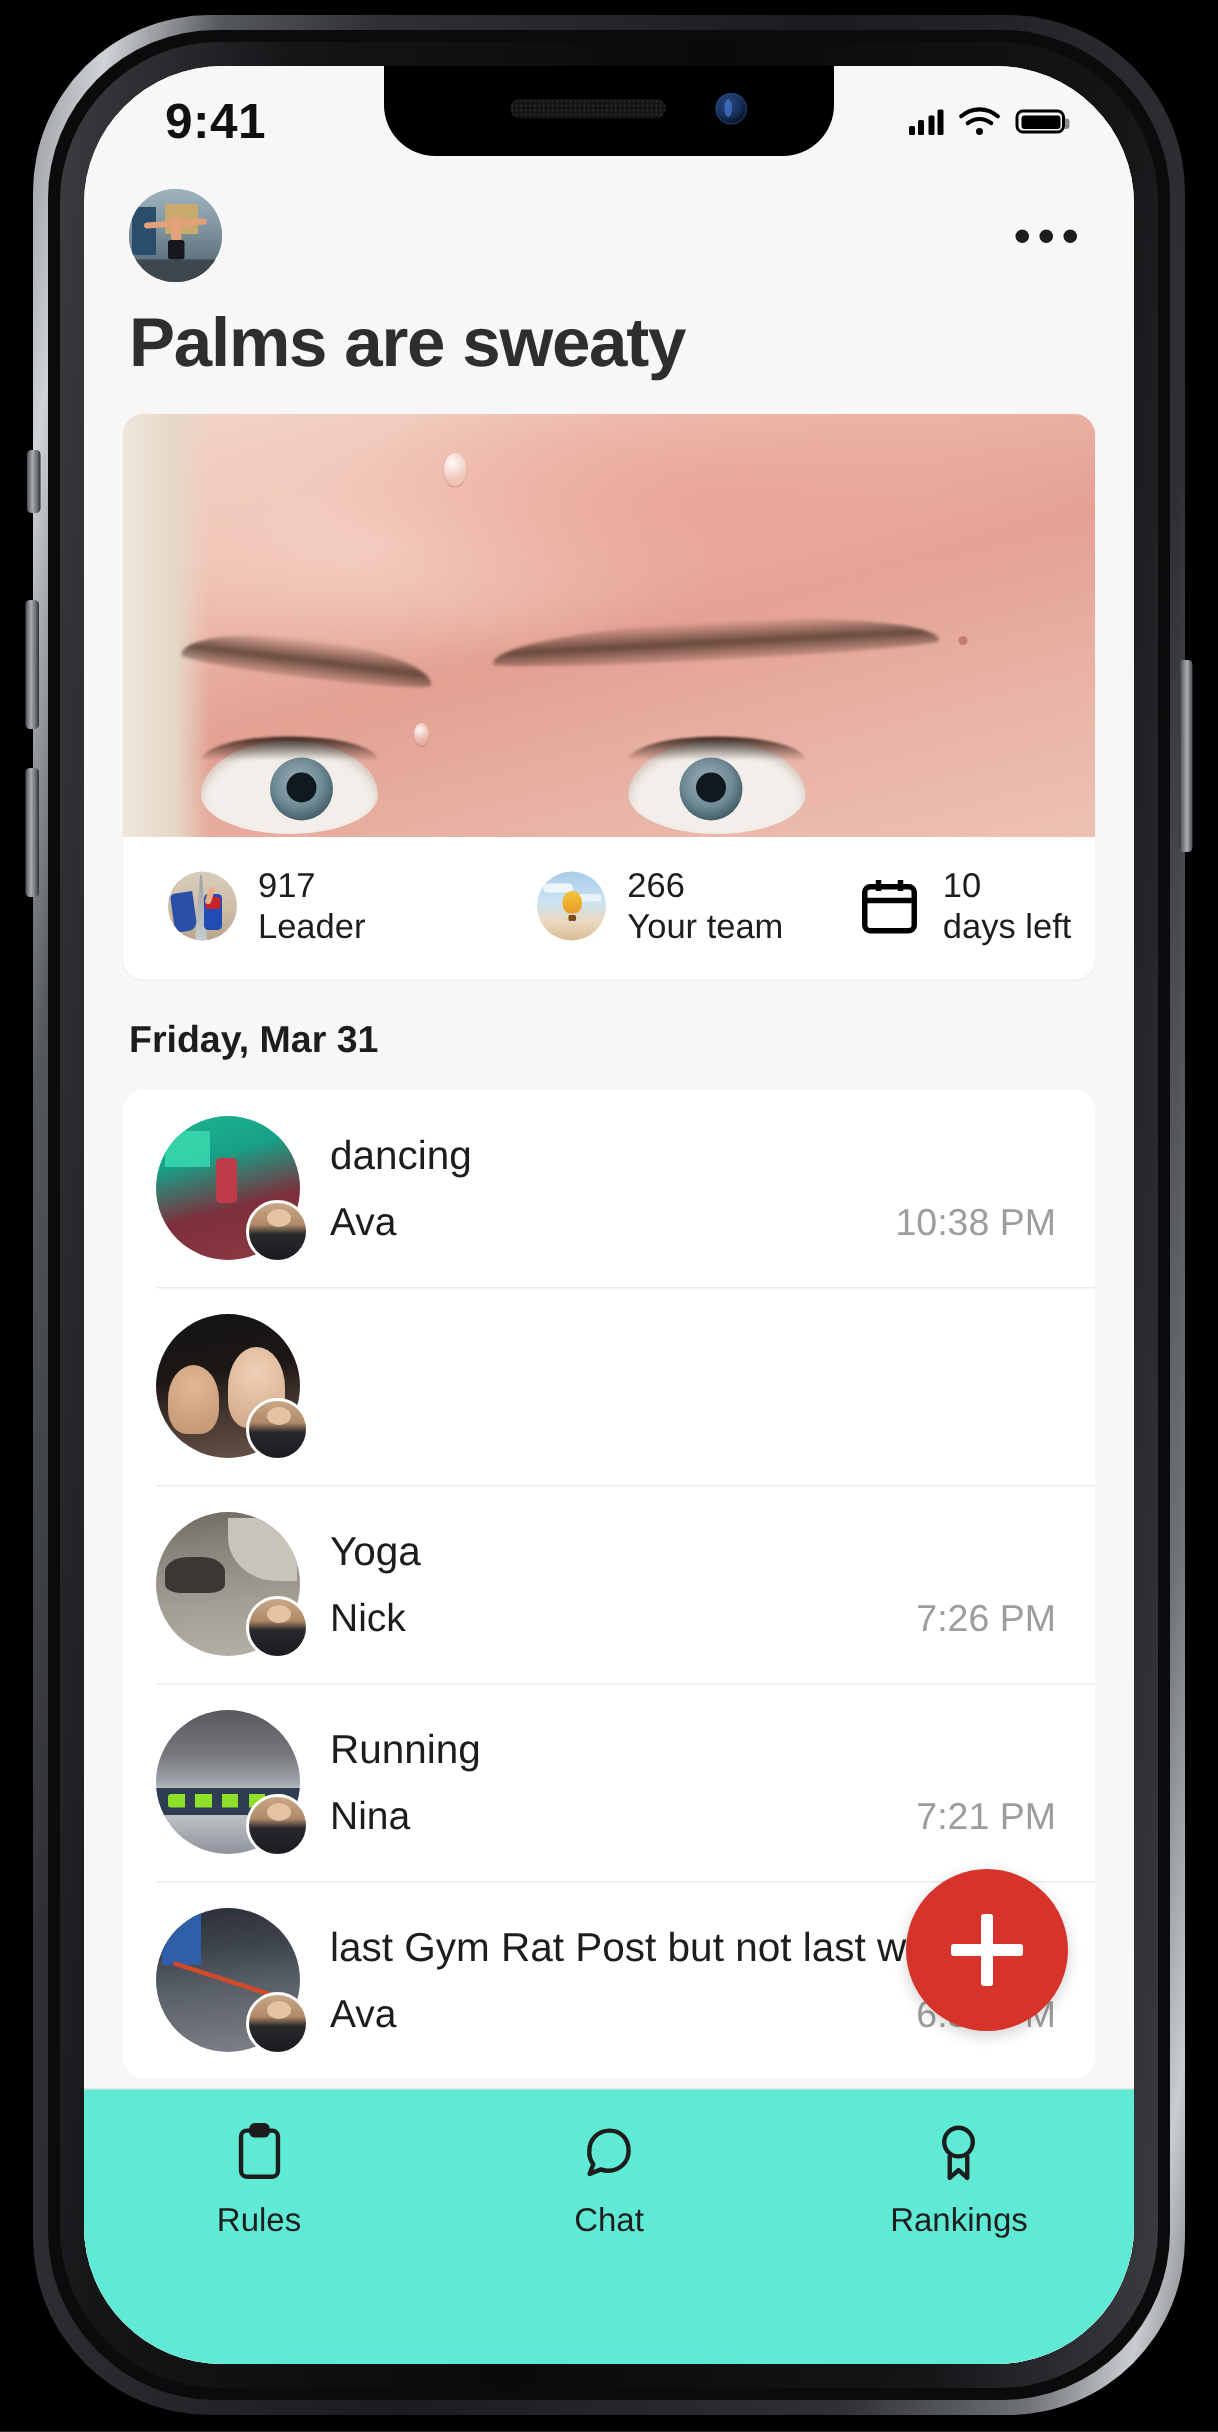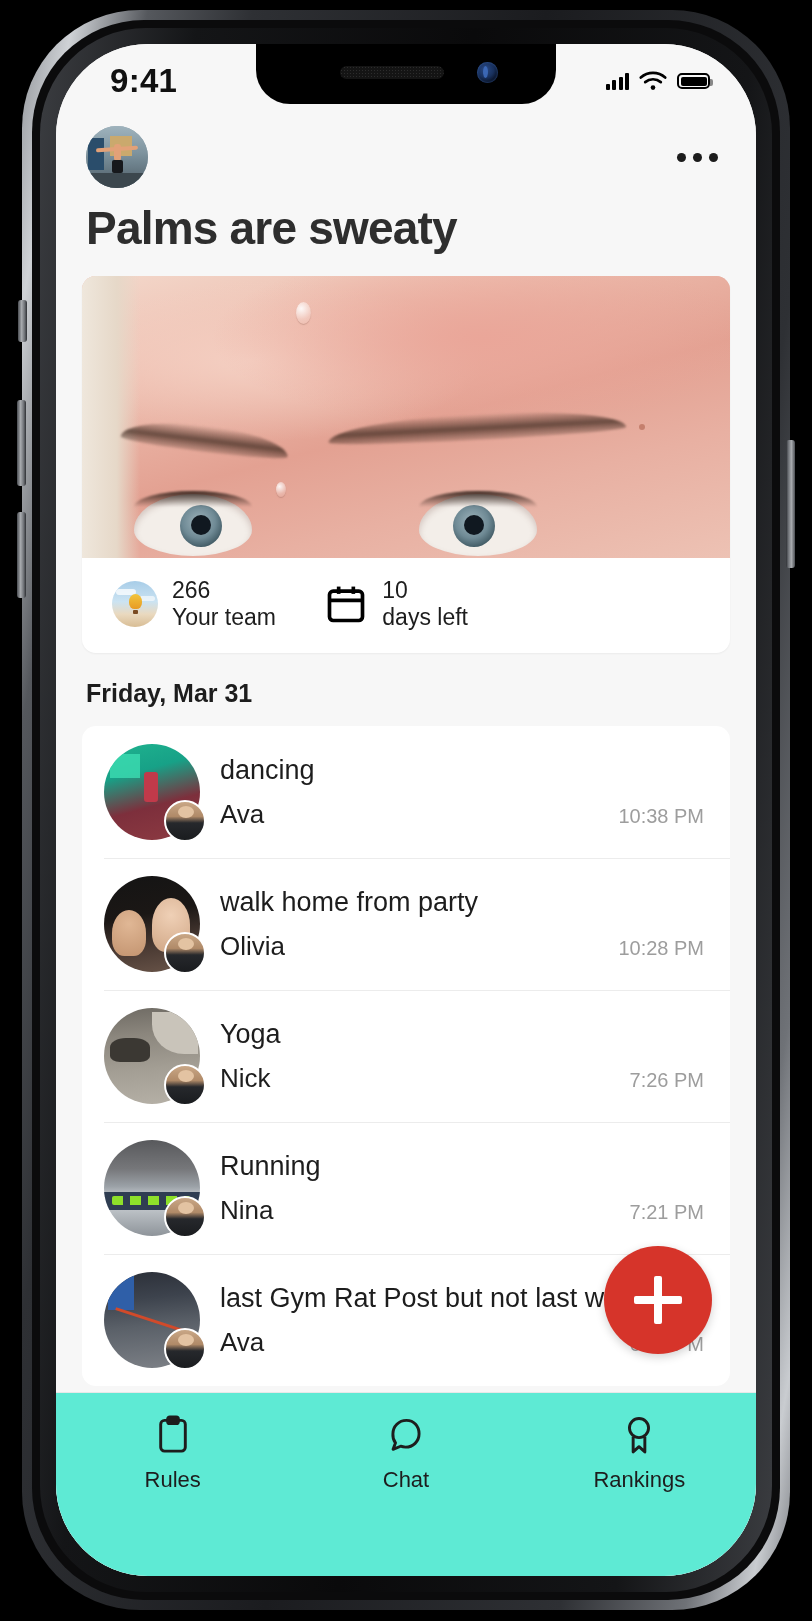--- a/index.html
+++ b/index.html
@@ -222,21 +222,21 @@
   .pic-gym{ background:linear-gradient(175deg,#2b2f38 0%,#3d434d 28%,#5a6068 55%,#7d8187 100%); }
   .pic-gym::before{ content:""; position:absolute; left:4px; top:4px; width:26px; height:34px; background:#2f5fa8; }
   .pic-gym::after{ content:""; position:absolute; left:10px; top:46px; width:70px; height:3px;
     background:#d14a2a; transform:rotate(18deg); }
 
   .fav-info{ flex:1 1 auto; min-width:0; display:flex; flex-direction:column; gap:13px; }
   .fav-title{ font-size:27px; color:#1d1d1d; line-height:1.15; white-space:nowrap;
     overflow:hidden; text-overflow:clip; }
   .fav-bottom{ display:flex; align-items:baseline; justify-content:space-between; gap:16px; }
   .fav-user{ font-size:26px; color:#1d1d1d; }
-  .fav-time{ font-size:20px; color:#9d9d9d; white-space:nowrap; }
+  .fav-time{ font-size:25px; color:#9d9d9d; white-space:nowrap; }
 
   
   .fab{
     position:absolute; right:44px; bottom:222px; width:108px; height:108px; border-radius:50%;
     background:#d6342a; display:flex; align-items:center; justify-content:center; z-index:25;
     box-shadow:0 3px 10px rgba(0,0,0,.18);
   }
   .fab span{ position:relative; display:block; width:48px; height:48px; }
   .fab span::before,.fab span::after{ content:""; position:absolute; background:#fff; border-radius:2px; }
   .fab span::before{ left:0; top:20px; width:48px; height:8px; }
@@ -306,20 +306,32 @@
               <div class="pupil"></div>
               <div class="lash"></div>
             </div>
           <div class="drop d1"></div>
             <div class="drop d2"></div>
             <div class="mole"></div>
         </div>
 
         <div class="stats">
 
+          <div class="stat s1">
+            <div class="stat-av av-super">
+              <div class="tower"></div>
+                <div class="cape"></div>
+                <div class="hero"></div>
+                <div class="arm"></div>
+            </div>
+            <div class="stat-txt">
+              <div class="stat-num">917</div>
+              <div class="stat-lbl">Leader</div>
+            </div>
+          </div>
 
           <div class="stat s2">
             <div class="stat-av av-balloon">
               <div class="cloud"></div>
                 <div class="cloud2"></div>
                 <div class="bal"></div>
                 <div class="bsk"></div>
             </div>
             <div class="stat-txt">
               <div class="stat-num">266</div>
@@ -359,27 +371,20 @@
               <div class="fav-time">10:38 PM</div>
             </div>
           </div>
         </div>
 
         <div class="feed-row">
           <div class="fav">
             <div class="pic pic-walk"></div>
               <div class="badge"></div>
           </div>
-          <div class="fav-info">
-            <div class="fav-title">walk home from party</div>
-            <div class="fav-bottom">
-              <div class="fav-user">Olivia</div>
-              <div class="fav-time">10:28 PM</div>
-            </div>
-          </div>
         </div>
 
         <div class="feed-row">
           <div class="fav">
             <div class="pic pic-yoga"></div>
               <div class="badge"></div>
           </div>
           <div class="fav-info">
             <div class="fav-title">Yoga</div>
             <div class="fav-bottom">

